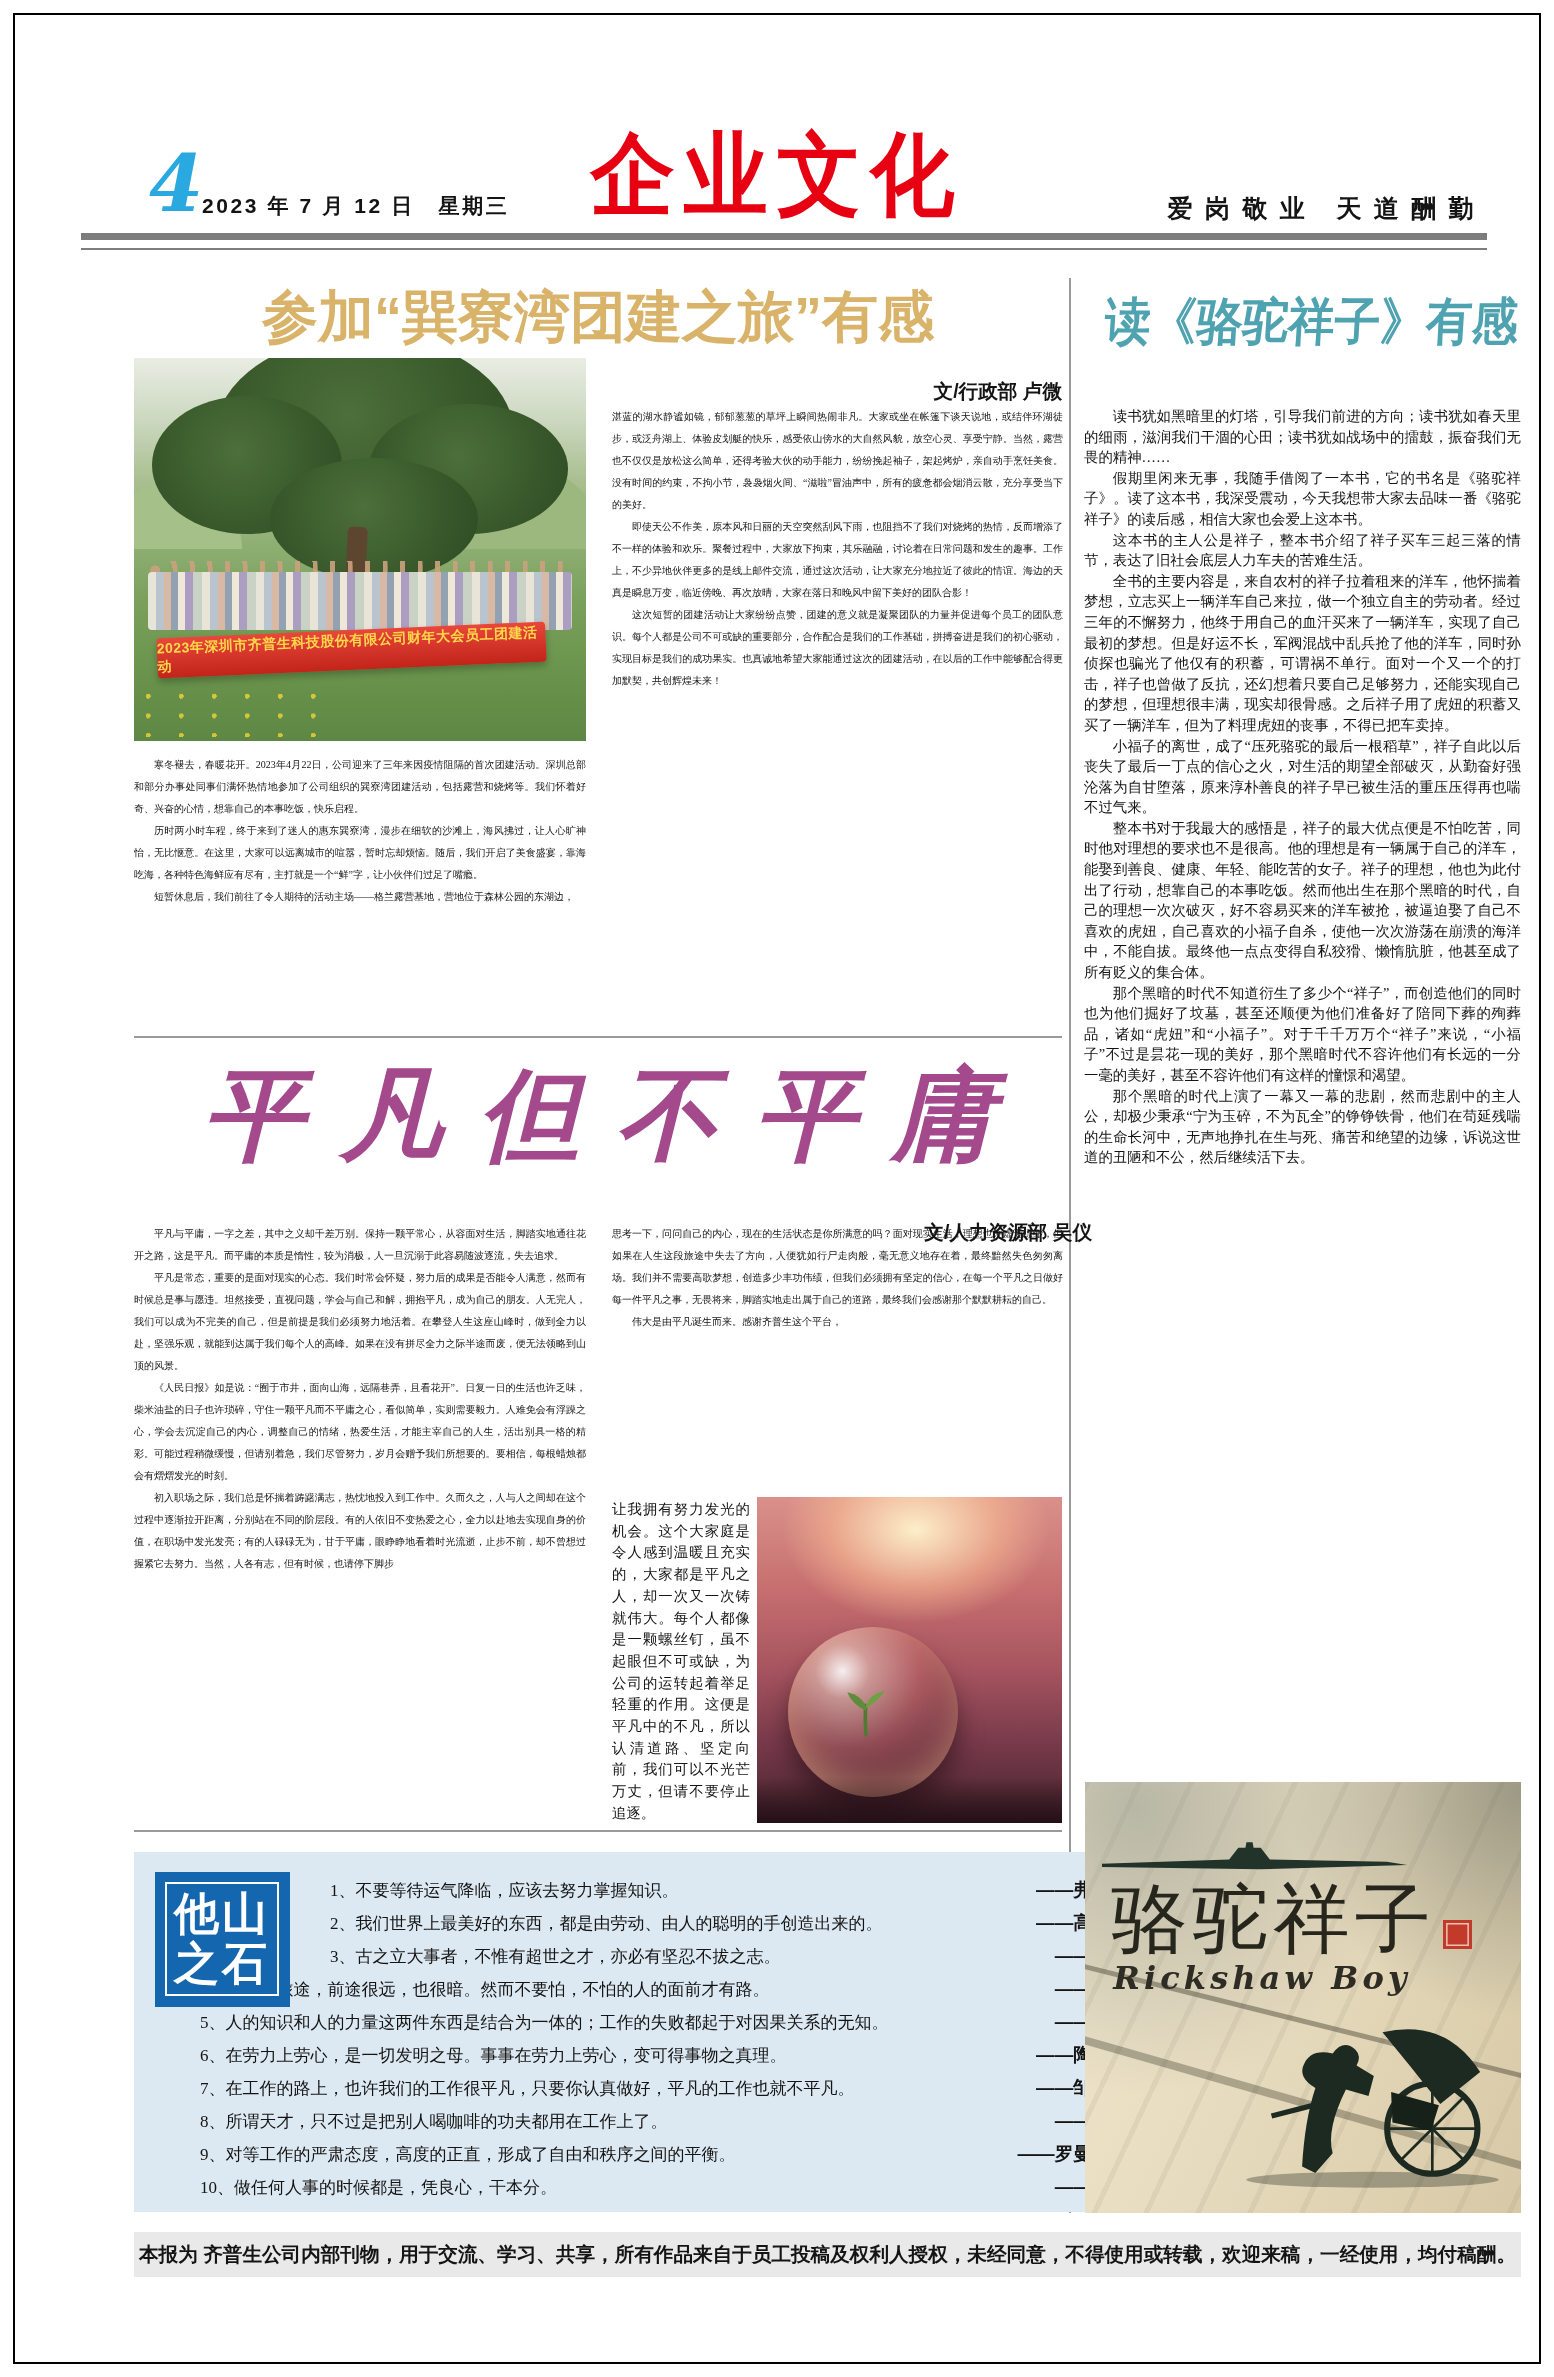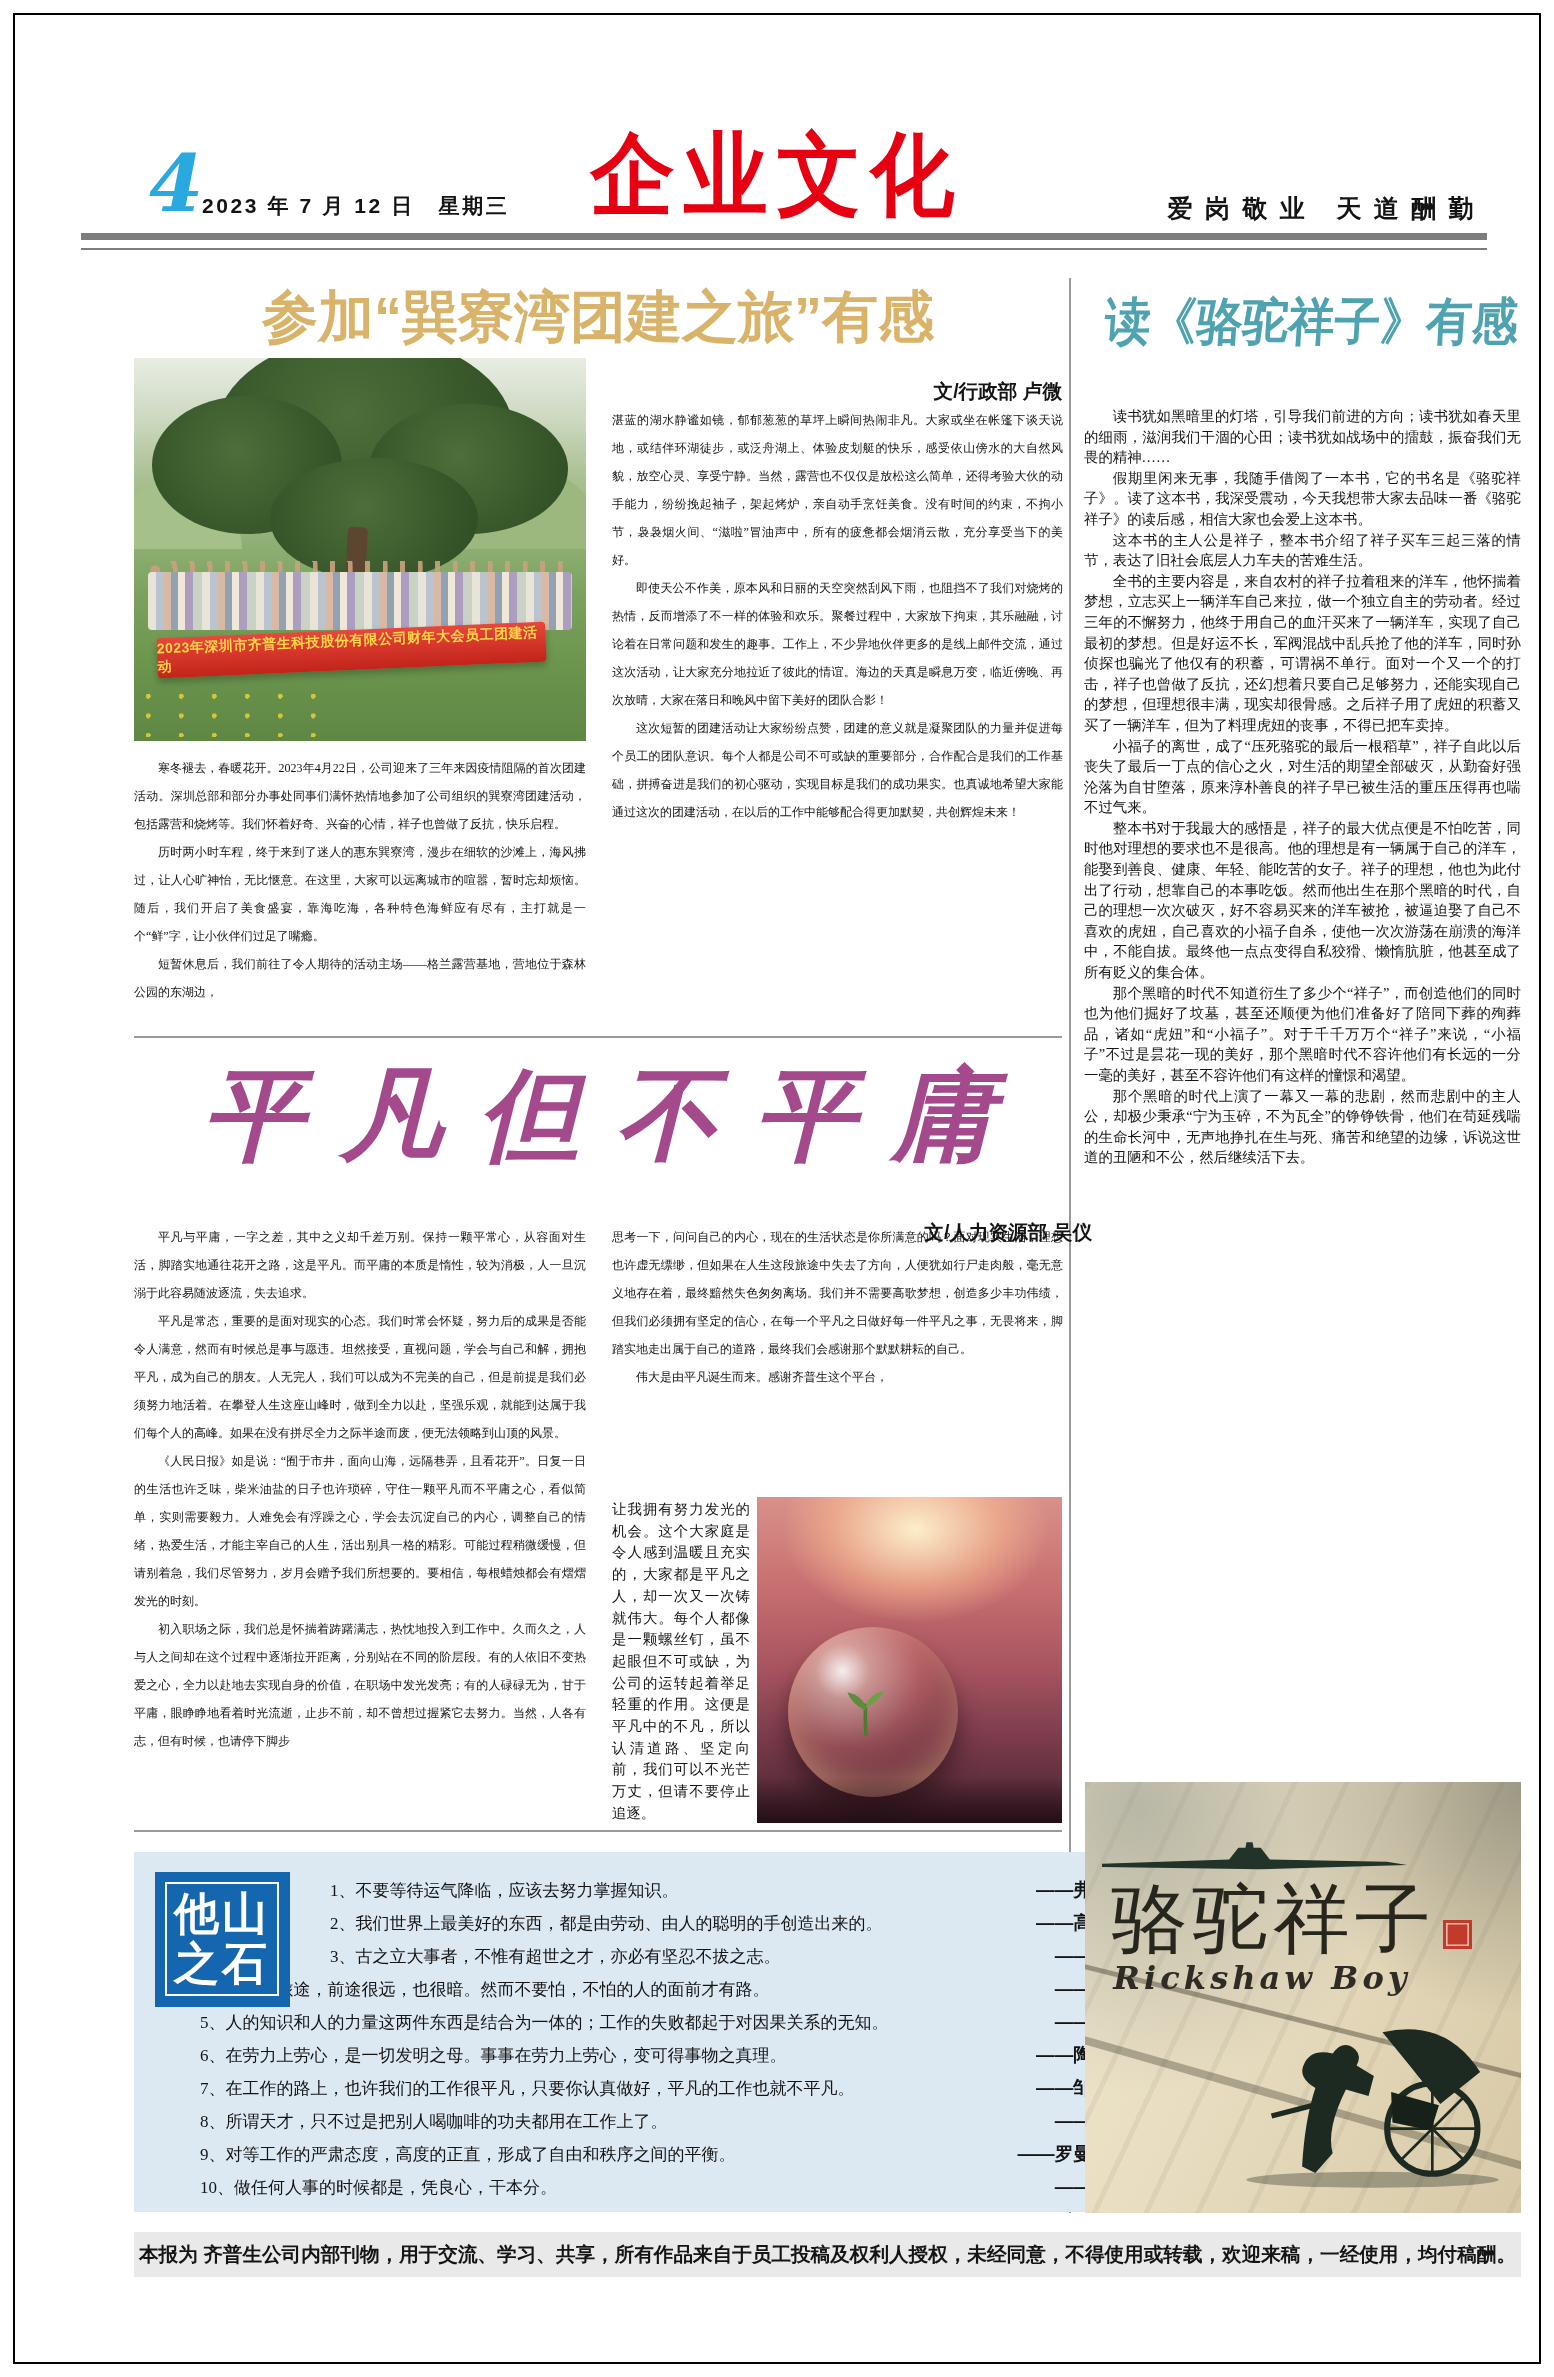--- a/index.html
+++ b/index.html
@@ -41,21 +41,21 @@
   .a3-headline span{display:inline-block;transform:scaleX(.9) skewX(-4deg);}
   .byline{position:absolute;font-size:19.6px;font-weight:bold;text-align:right;
           font-family:"Liberation Sans",sans-serif;}
   .a1-byline{left:567px;top:378px;width:495px;}
   .a2-byline{left:597px;top:1179px;width:495px;margin-top:40px;}
   .a2-title{position:absolute;left:134px;top:1056px;width:928px;text-align:center;
             font-size:101px;line-height:1.2;font-weight:bold;font-style:italic;
             color:var(--title_purple);letter-spacing:37px;text-indent:37px;}
 
   
-  .body-text{font-size:12px;line-height:28px;text-align:justify;}
+  .body-text{font-size:10px;line-height:22px;text-align:justify;}
   .body-text p{margin:0;text-indent:2em;}
   .body-text p.cont{text-indent:0;}
   .a1-col1{position:absolute;left:134px;top:358px;width:452px;}
   .a1c1-text{margin-top:13.4px;height:281px;overflow:hidden;}
   .a1-col2{position:absolute;left:612px;top:406px;width:451px;height:627px;overflow:hidden;}
   .a2-col1{position:absolute;left:134px;top:1223px;width:452px;height:601px;overflow:hidden;}
   .a2-col2{position:absolute;left:612px;top:1223px;width:451px;height:271px;overflow:hidden;}
   .a2-narrow{position:absolute;left:612px;top:1499px;width:138px;height:324px;overflow:hidden;
              font-size:14.4px;line-height:21.7px;}
   .a3-text{position:absolute;left:1084px;top:406px;width:437px;height:1369px;overflow:hidden;
@@ -170,21 +170,21 @@
       <div class="blob b2"></div>
       <div class="blob b3"></div>
       <div class="blob b4"></div>
       <div class="trunk"></div>
       <div class="heads"></div>
       <div class="crowd"></div>
       <div class="banner">2023年深圳市齐普生科技股份有限公司财年大会员工团建活动</div>
       <div class="flowers"></div>
     </div>
     <div class="a1c1-text body-text">
-      <p>寒冬褪去，春暖花开。2023年4月22日，公司迎来了三年来因疫情阻隔的首次团建活动。深圳总部和部分办事处同事们满怀热情地参加了公司组织的巽寮湾团建活动，包括露营和烧烤等。我们怀着好奇、兴奋的心情，祥子也曾做了反抗，快乐启程。</p>
+      <p>寒冬褪去，春暖花开。2023年4月22日，公司迎来了三年来因疫情阻隔的首次团建活动。深圳总部和部分办事处同事们满怀热情地参加了公司组织的巽寮湾团建活动，包括露营和烧烤等。我们怀着好奇、兴奋的心情，想靠自己的本事吃饭，快乐启程。</p>
       <p>历时两小时车程，终于来到了迷人的惠东巽寮湾，漫步在细软的沙滩上，海风拂过，让人心旷神怡，无比惬意。在这里，大家可以远离城市的喧嚣，暂时忘却烦恼。随后，我们开启了美食盛宴，靠海吃海，各种特色海鲜应有尽有，主打就是一个“鲜”字，让小伙伴们过足了嘴瘾。</p>
       <p>短暂休息后，我们前往了令人期待的活动主场——格兰露营基地，营地位于森林公园的东湖边，</p>
     </div>
   </div>
 
   <div class="a1-col2 body-text">
     <p class="cont">湛蓝的湖水静谧如镜，郁郁葱葱的草坪上瞬间热闹非凡。大家或坐在帐篷下谈天说地，或结伴环湖徒步，或泛舟湖上、体验皮划艇的快乐，感受依山傍水的大自然风貌，放空心灵、享受宁静。当然，露营也不仅仅是放松这么简单，还得考验大伙的动手能力，纷纷挽起袖子，架起烤炉，亲自动手烹饪美食。没有时间的约束，不拘小节，袅袅烟火间、“滋啦”冒油声中，所有的疲惫都会烟消云散，充分享受当下的美好。</p>
     <p>即使天公不作美，原本风和日丽的天空突然刮风下雨，也阻挡不了我们对烧烤的热情，反而增添了不一样的体验和欢乐。聚餐过程中，大家放下拘束，其乐融融，讨论着在日常问题和发生的趣事。工作上，不少异地伙伴更多的是线上邮件交流，通过这次活动，让大家充分地拉近了彼此的情谊。海边的天真是瞬息万变，临近傍晚、再次放晴，大家在落日和晚风中留下美好的团队合影！</p>
     <p>这次短暂的团建活动让大家纷纷点赞，团建的意义就是凝聚团队的力量并促进每个员工的团队意识。每个人都是公司不可或缺的重要部分，合作配合是我们的工作基础，拼搏奋进是我们的初心驱动，实现目标是我们的成功果实。也真诚地希望大家能通过这次的团建活动，在以后的工作中能够配合得更加默契，共创辉煌未来！</p>
   </div>

